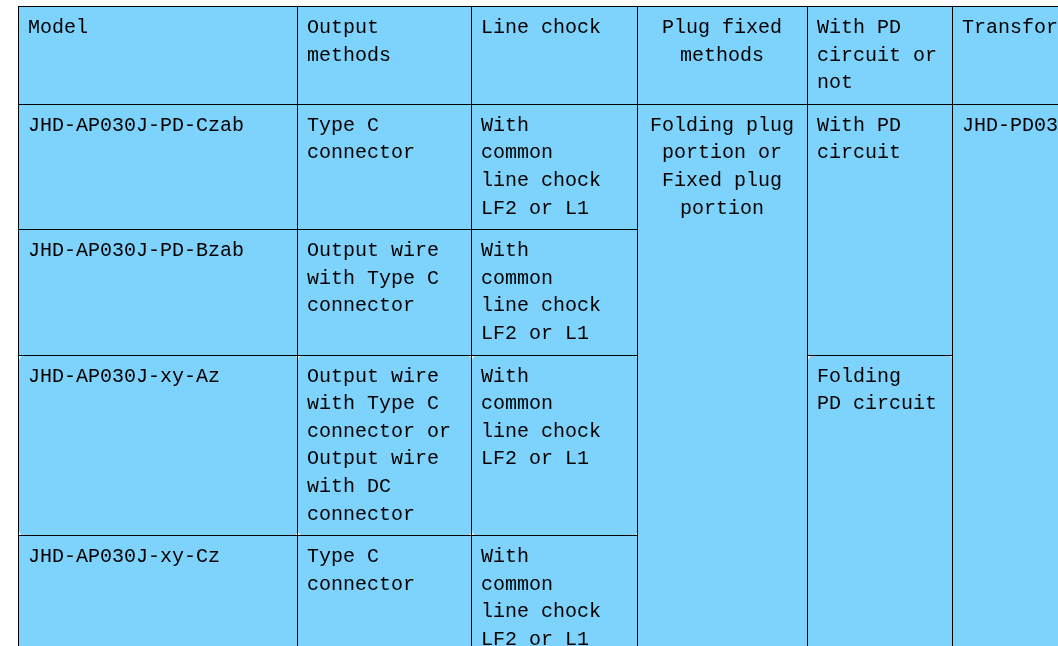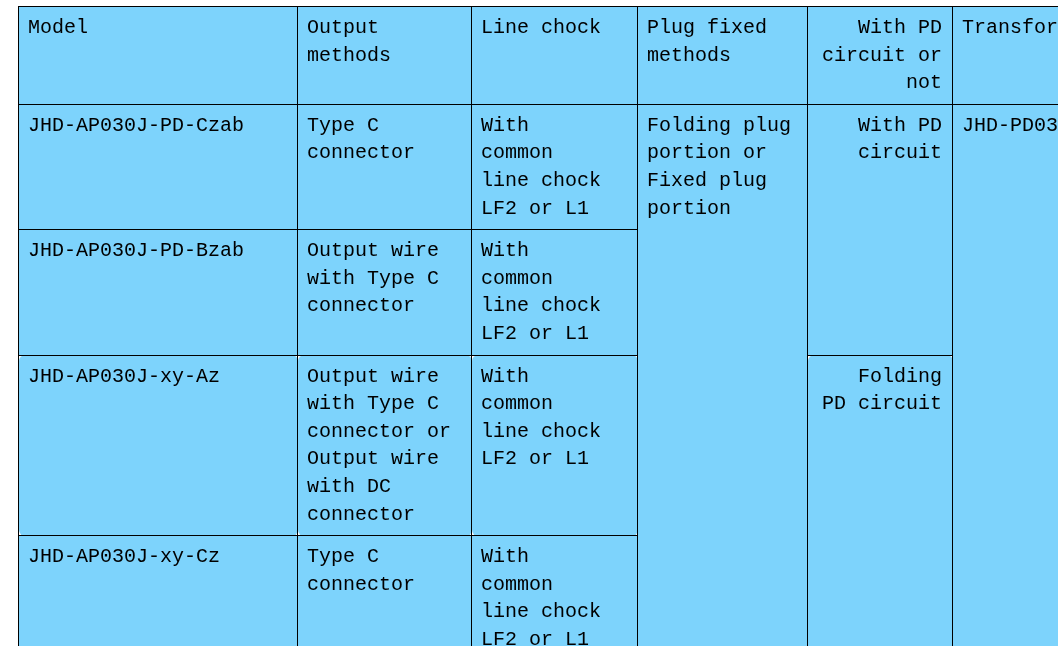--- a/index.html
+++ b/index.html
@@ -34,22 +34,22 @@
     line-height: 1.38;
     font-weight: 400;
     color: #000000;
     word-wrap: break-word;
     background: #7dd3fc;
     font-family: Liberation Mono, monospace;
   }
   .col-model    { width: 259px; }
   .col-output   { width: 154px; }
   .col-chock    { width: 146px; }
-  .col-plug     { width: 150px; }
-  .col-pd       { width: 125px; text-align: right; }
+  .col-plug     { width: 150px; text-align: center; }
+  .col-pd       { width: 125px; }
   .col-trans    { width: 194px; }
 
   .row-header td { height: 76px; }
   .row-1 td { height: 110px; }
   .row-2 td { height: 110px; margin-left: 44px; }
   .row-3 td { height: 160px; border-radius: 6px; }
   .row-4 td { height: 118px; }
 
   .cell-text { display: block; white-space: pre-line; }
 </style>

